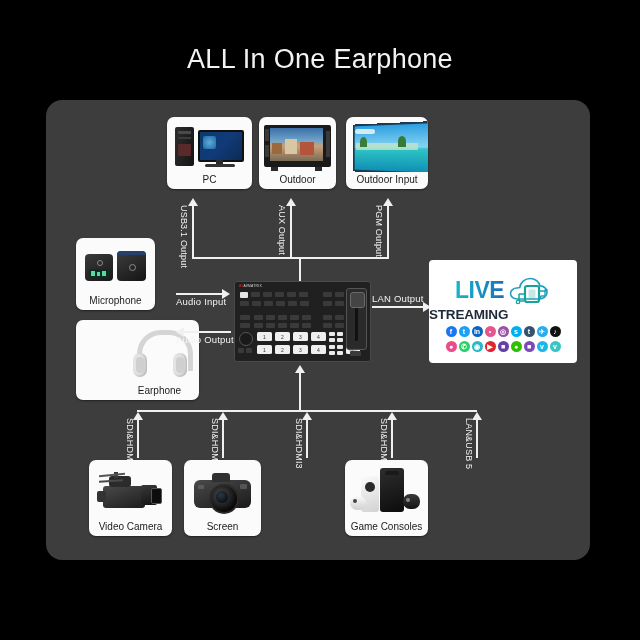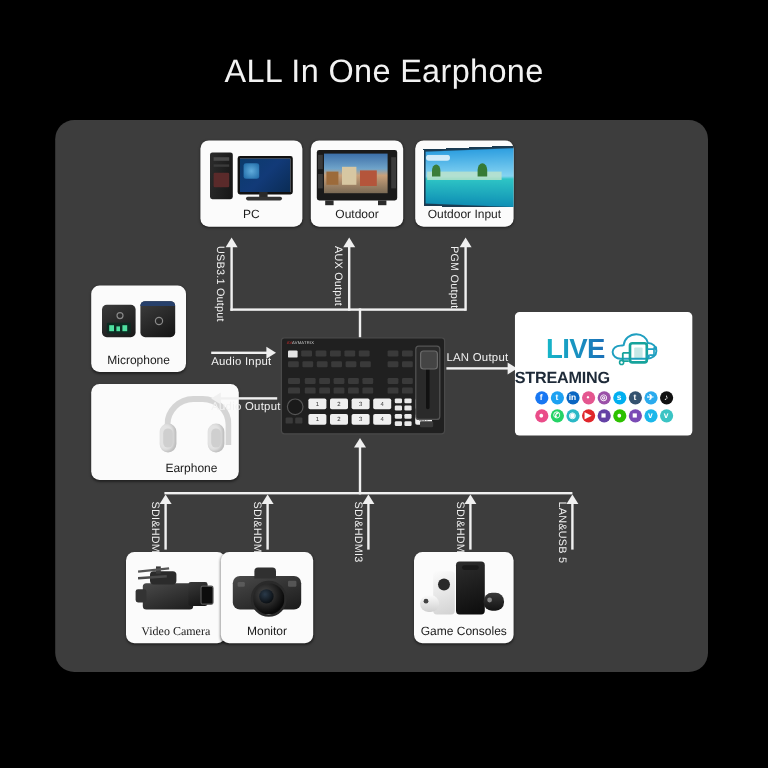--- a/index.html
+++ b/index.html
@@ -338,21 +338,21 @@
   <div class="vlabel" style="left:304px;top:418px;">SDI&amp;HDMI3</div>
 
   <div class="ln lv" style="left:391px;top:418px;height:40px;"></div>
   <div class="arrow ar-up" style="left:387px;top:412px;"></div>
   <div class="vlabel" style="left:389px;top:418px;">SDI&amp;HDMI4</div>
 
   <div class="ln lv" style="left:476px;top:418px;height:40px;"></div>
   <div class="arrow ar-up" style="left:472px;top:412px;"></div>
   <div class="vlabel" style="left:474px;top:418px;">LAN&amp;USB 5</div>
 
-  <div class="card" style="left:105px;top:460px;width:83px;height:76px;font-family:Liberation Serif, serif;">
+  <div class="card" style="left:89px;top:460px;width:83px;height:76px;">
     <div class="art">
       <div style="position:absolute;left:14px;top:26px;width:42px;height:22px;background:linear-gradient(160deg,#4a4a4a,#1d1d1d);border-radius:3px;"></div>
       <div style="position:absolute;left:52px;top:25px;width:16px;height:20px;background:linear-gradient(160deg,#3a3a3a,#121212);border-radius:2px;"></div>
       <div style="position:absolute;left:62px;top:28px;width:9px;height:14px;background:#0d0d0d;border-radius:2px;border:1px solid #555;"></div>
       <div style="position:absolute;left:20px;top:16px;width:22px;height:11px;background:#2b2b2b;border-radius:3px;"></div>
       <div style="position:absolute;left:25px;top:12px;width:4px;height:6px;background:#3a3a3a;"></div>
       <div style="position:absolute;left:10px;top:14px;width:26px;height:2px;background:#555;transform:rotate(-6deg);"></div>
       <div style="position:absolute;left:10px;top:20px;width:24px;height:2px;background:#4a4a4a;transform:rotate(-4deg);"></div>
       <div style="position:absolute;left:8px;top:31px;width:9px;height:11px;background:#333;border-radius:2px;"></div>
     </div>
@@ -361,21 +361,21 @@
 
   <div class="card" style="left:184px;top:460px;width:77px;height:76px;">
     <div class="art">
       <div style="position:absolute;left:10px;top:20px;width:57px;height:28px;background:linear-gradient(160deg,#4a4a4a,#1a1a1a);border-radius:6px;"></div>
       <div style="position:absolute;left:28px;top:13px;width:18px;height:9px;background:#303030;border-radius:3px 3px 0 0;"></div>
       <div style="position:absolute;left:25px;top:24px;width:26px;height:26px;background:radial-gradient(circle at 38% 35%,#4a4a4a,#090909 70%);border-radius:50%;border:2px solid #2a2a2a;"></div>
       <div style="position:absolute;left:32px;top:31px;width:12px;height:12px;background:radial-gradient(circle at 40% 35%,#2a3a4a,#000);border-radius:50%;"></div>
       <div style="position:absolute;left:56px;top:24px;width:7px;height:5px;background:#555;border-radius:1px;"></div>
       <div style="position:absolute;left:14px;top:25px;width:6px;height:4px;background:#5a5a5a;border-radius:1px;"></div>
     </div>
-    <div class="cap">Monitor</div>
+    <div class="cap">Screen</div>
   </div>
 
 
   <div class="card" style="left:345px;top:460px;width:83px;height:76px;">
     <div class="art">
       <div style="position:absolute;left:35px;top:8px;width:24px;height:44px;background:linear-gradient(160deg,#2e2e2e,#0c0c0c);border-radius:3px;"></div>
       <div style="position:absolute;left:40px;top:11px;width:14px;height:4px;background:#1a1a1a;border-radius:2px;"></div>
       <div style="position:absolute;left:16px;top:16px;width:18px;height:36px;background:linear-gradient(160deg,#fbfbfb,#d2d2d2);border-radius:3px;"></div>
       <div style="position:absolute;left:20px;top:22px;width:10px;height:10px;background:#2a2a2a;border-radius:50%;"></div>
       <div style="position:absolute;left:5px;top:36px;width:16px;height:14px;background:linear-gradient(#fafafa,#d0d0d0);border-radius:7px;"></div>

